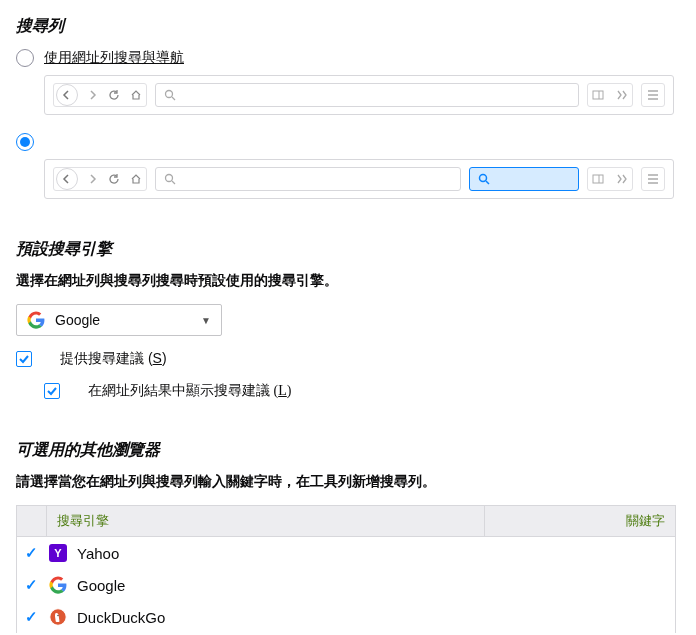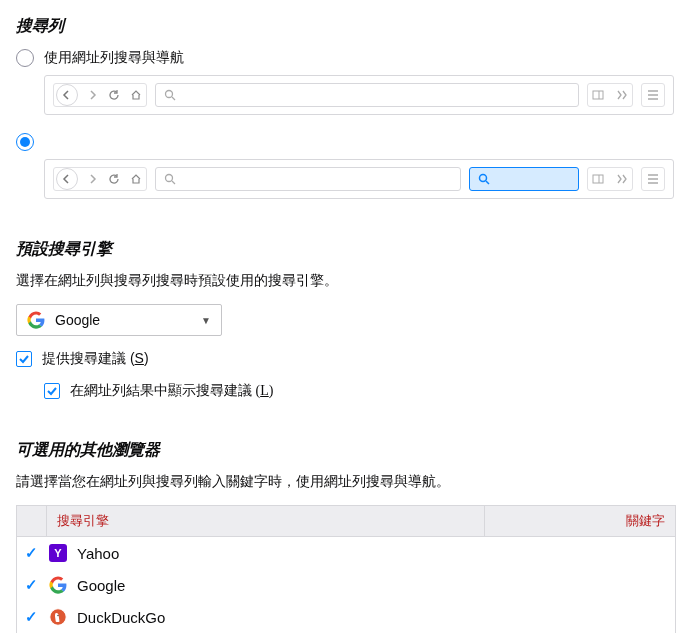--- a/index.html
+++ b/index.html
@@ -15,20 +15,21 @@
     font-size: 16px;
     font-weight: 600;
     margin: 0 0 12px 0;
     font-style: italic;
   }
   .radio-row {
     display: flex;
     align-items: center;
     gap: 10px;
     margin-bottom: 8px;
+    text-decoration: underline;
   }
   .radio {
     width: 18px;
     height: 18px;
     border: 1px solid #8f8f9d;
     border-radius: 50%;
     display: inline-flex;
     align-items: center;
     justify-content: center;
     cursor: pointer;
@@ -95,41 +96,41 @@
   .right-icons {
     display: flex;
     align-items: center;
     gap: 12px;
     padding: 0 4px;
     border: 1px solid #e1e1e4;
     border-radius: 3px;
     height: 24px;
   }
   .section { margin-top: 40px; }
-  .desc { margin: 8px 0 14px 0; }
+  .desc { margin: 8px 0 14px 0; font-weight: bold; }
   .select-box {
     width: 206px;
     border: 1px solid #c5c5c8;
     border-radius: 2px;
     padding: 6px 10px;
     display: flex;
     align-items: center;
     gap: 10px;
     cursor: pointer;
     background: #fff;
   }
   .select-box .caret {
     margin-left: auto;
     font-size: 10px;
     color: #555;
   }
   .chk-row {
     display: flex;
     align-items: center;
-    gap: 10px;
+    gap: 28px;
     margin-top: 14px;
   }
   .chk-row.indent { margin-left: 28px; font-family: Liberation Serif, serif; }
   .chk {
     width: 16px;
     height: 16px;
     border: 1px solid #8f8f9d;
     border-radius: 2px;
     display: flex;
     align-items: center;
@@ -146,21 +147,21 @@
     margin-top: 14px;
     border: 1px solid #d7d7db;
     border-bottom: none;
     width: 660px;
   }
   .eng-header {
     display: flex;
     background: #ededf0;
     border-bottom: 1px solid #d7d7db;
     font-size: 13px;
-    color: #b91c1c;
+    color: #4d7c0f;
   }
   .eng-header .col1 {
     width: 30px;
     border-right: 1px solid #d7d7db;
   }
   .eng-header .col2 {
     flex: 1;
     padding: 6px 10px;
     border-right: 1px solid #d7d7db;
   }
@@ -343,21 +344,21 @@
         </svg>
     </span>
     <span>
       <span>在網址列結果中顯示搜尋建議 (</span><span class="underline">L</span><span>)</span>
     </span>
   </div>
 </div>
 
 <div class="section">
   <h2>可選用的其他瀏覽器</h2>
-  <div class="desc">請選擇當您在網址列與搜尋列輸入關鍵字時，使用網址列搜尋與導航。</div>
+  <div class="desc">請選擇當您在網址列與搜尋列輸入關鍵字時，在工具列新增搜尋列。</div>
 
   <div class="engine-table">
     <div class="eng-header">
       <div class="col1"></div>
       <div class="col2">搜尋引擎</div>
       <div class="col3">關鍵字</div>
     </div>
 
     <div class="eng-row">
       <span class="eng-check">✓</span>

